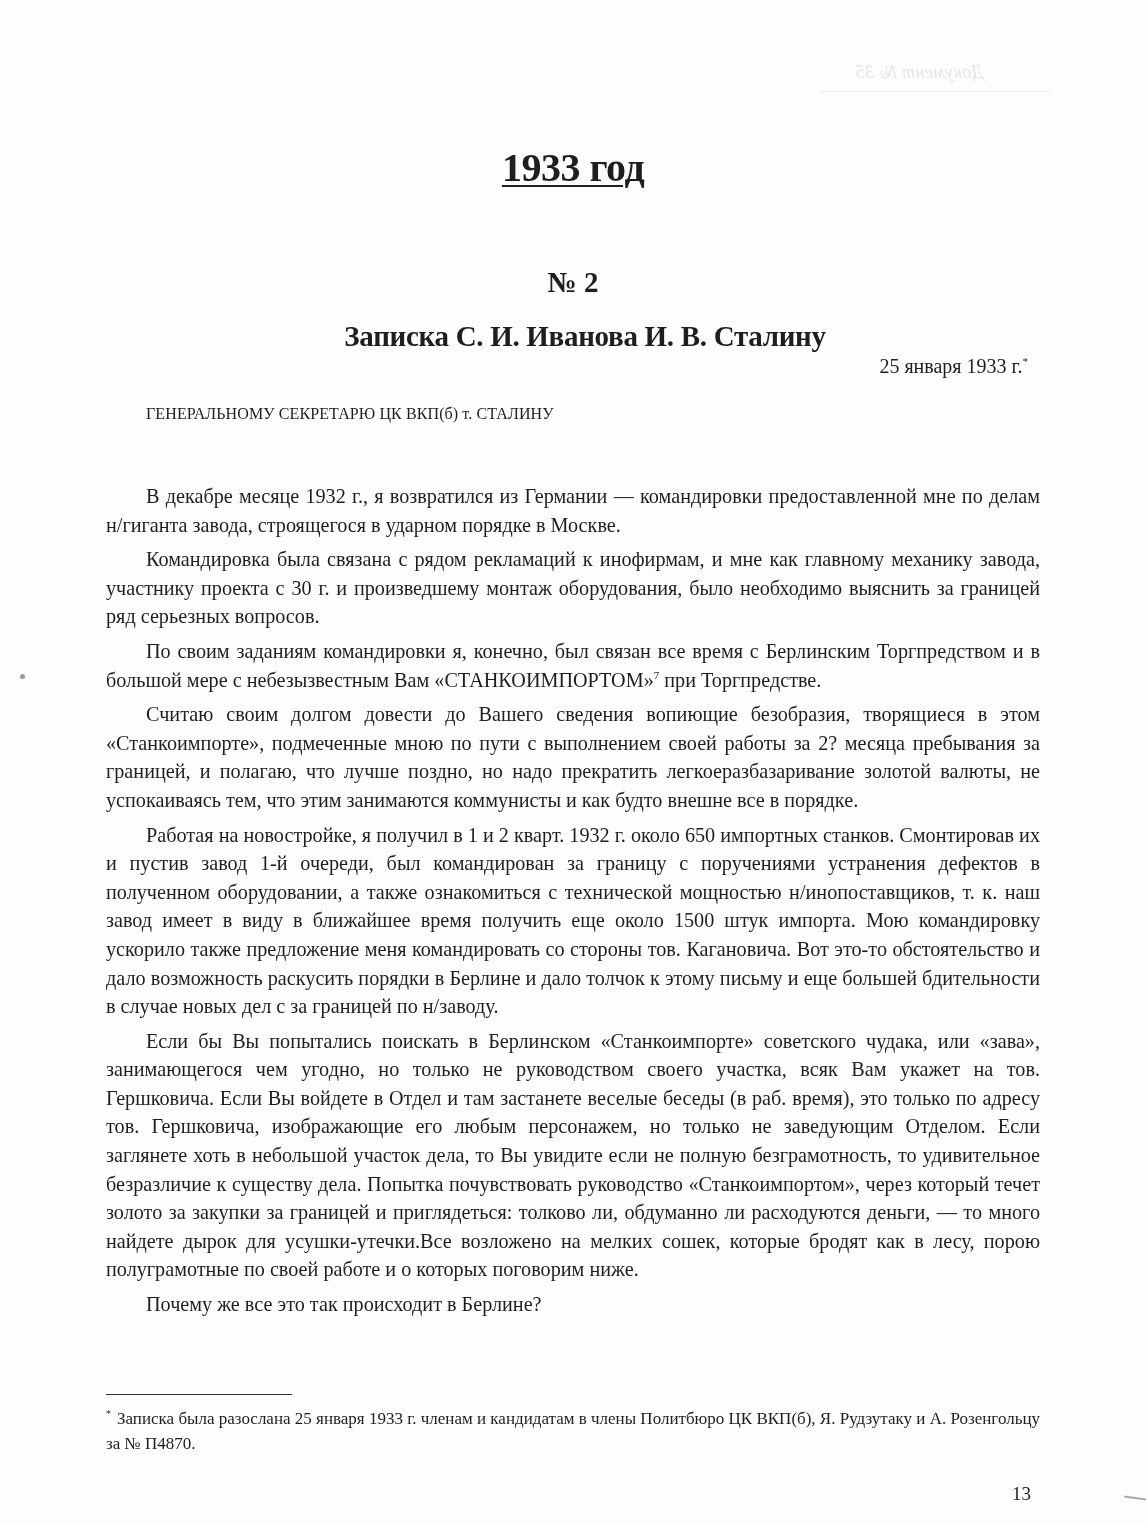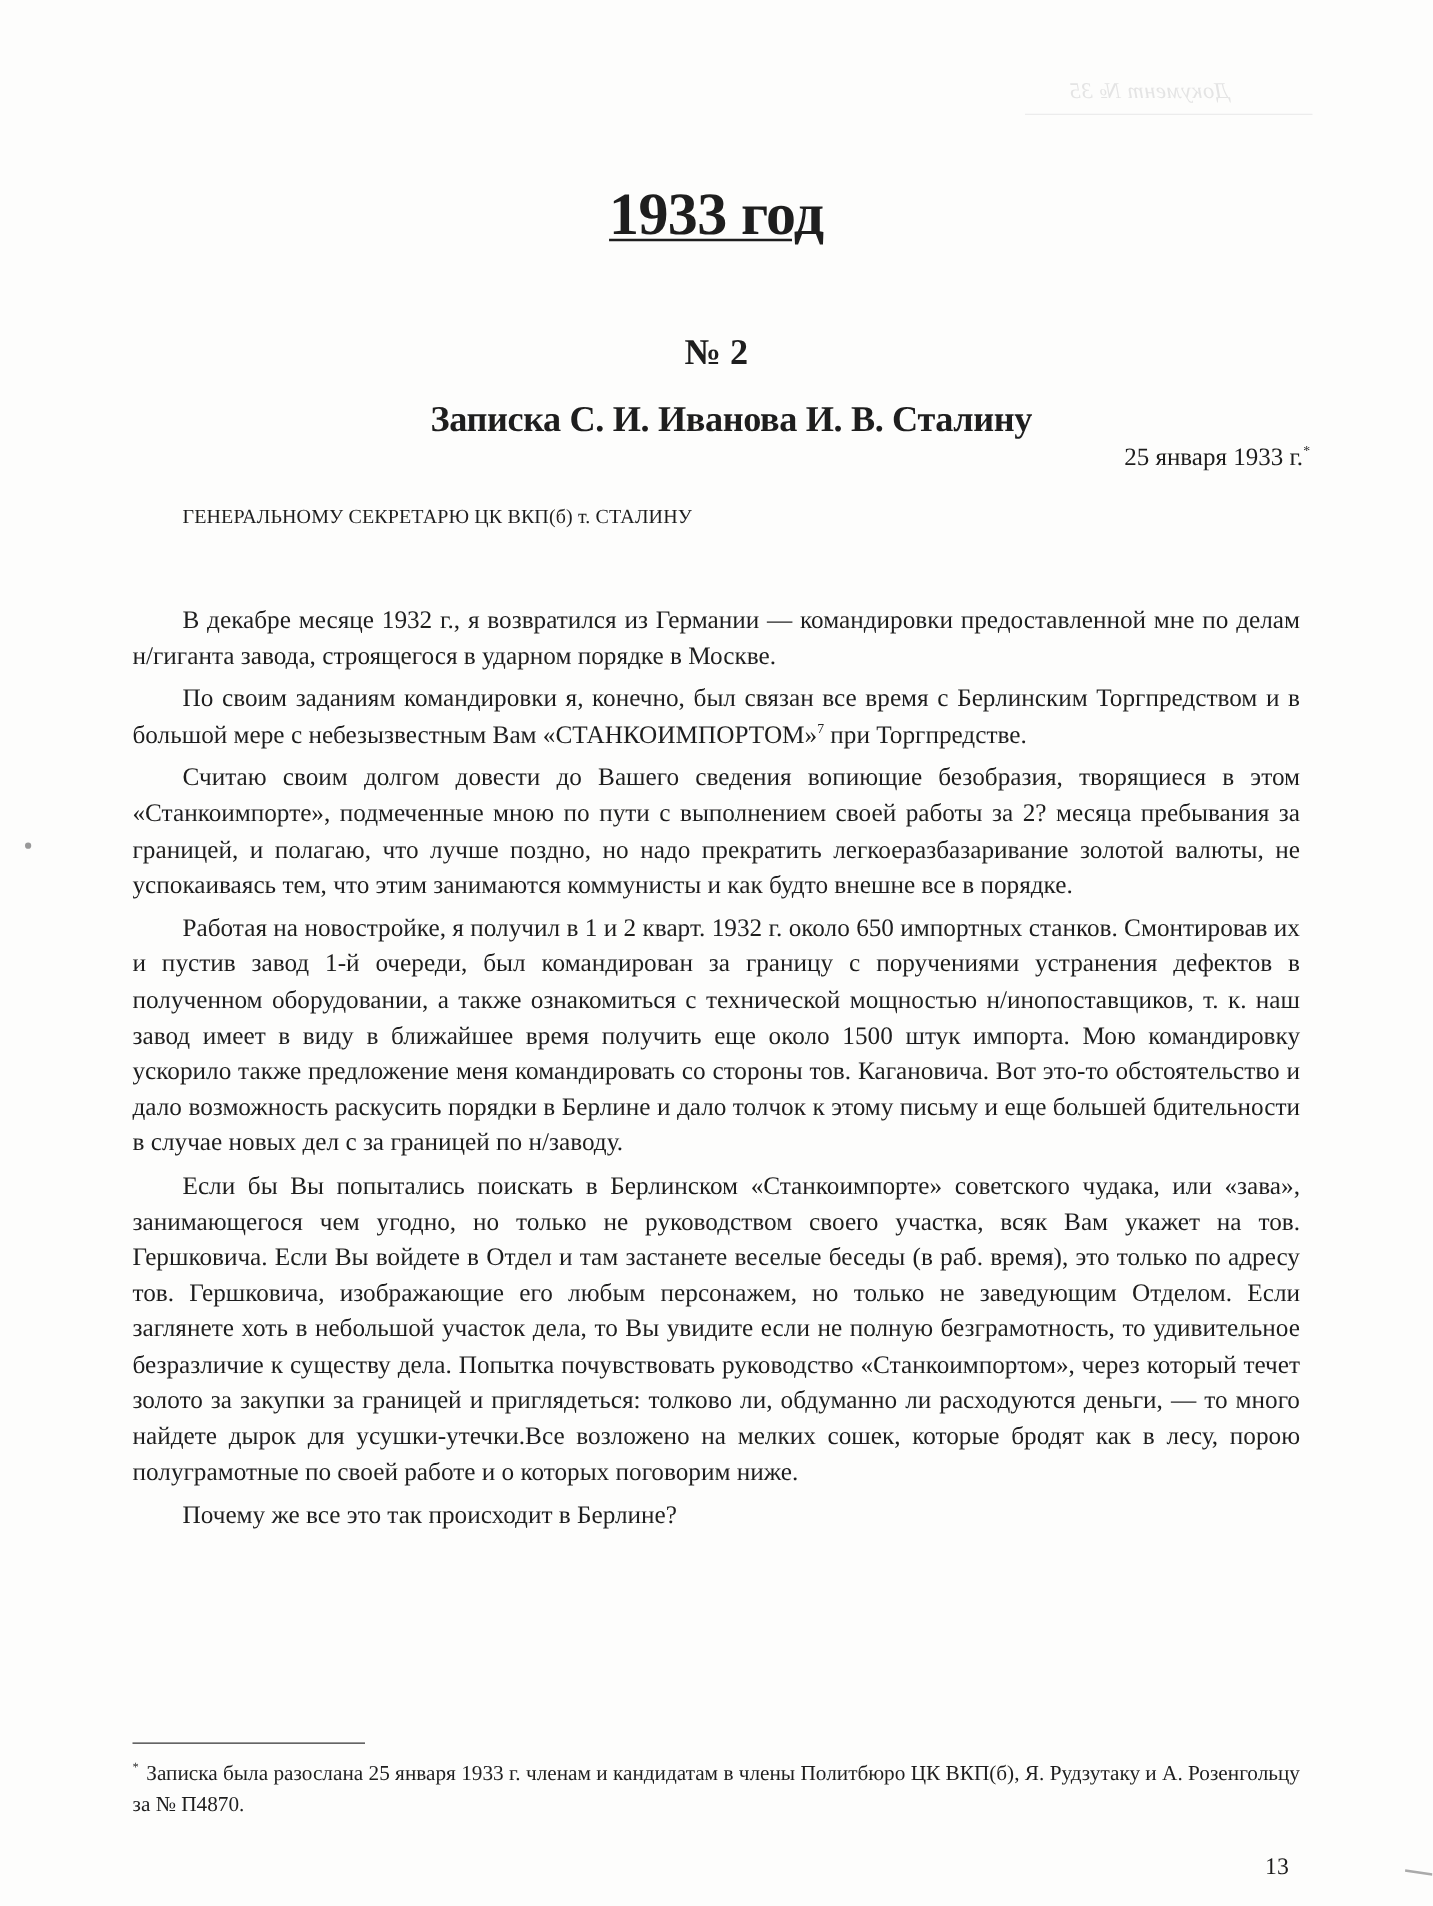--- a/index.html
+++ b/index.html
@@ -32,21 +32,21 @@
       width: 230px;
       height: 1px;
       background: #ececec;
     }
     .year-heading {
       position: absolute;
       top: 144px;
       left: 0;
       width: 1146px;
       text-align: center;
-      font-size: 48px;
+      font-size: 40px;
       font-weight: bold;
       letter-spacing: -0.5px;
     }
     .year-heading span {
       text-decoration: underline;
       text-decoration-thickness: 2px;
       text-underline-offset: 4px;
     }
     .doc-number {
       position: absolute;
@@ -64,21 +64,21 @@
       width: 1146px;
       text-align: center;
       font-size: 29px;
       font-weight: bold;
       letter-spacing: -0.3px;
       padding-left: 12px;
     }
     .doc-date {
       position: absolute;
       top: 355px;
-      right: 98px;
+      right: 118px;
       font-size: 20px;
       margin-left: 28px;
     }
     .doc-date sup {
       font-size: 11px;
       vertical-align: super;
       line-height: 0;
     }
     .addressee {
       position: absolute;
@@ -168,20 +168,21 @@
 <h2 class="doc-title" style="margin:0;">Записка С. И. Иванова И. В. Сталину</h2>
 
 <div class="doc-date">
   <span>25 января 1933 г.</span><sup>*</sup>
 </div>
 
 <div class="addressee">ГЕНЕРАЛЬНОМУ СЕКРЕТАРЮ ЦК ВКП(б) т. СТАЛИНУ</div>
 
 <div class="body-text">
   <p>В декабре месяце 1932 г., я возвратился из Германии — командировки предоставленной мне по делам н/гиганта завода, строящегося в ударном порядке в Москве.</p>
+  <p>Командировка была связана с рядом рекламаций к инофирмам, и мне как главному механику завода, участнику проекта с 30 г. и произведшему монтаж оборудования, было необходимо выяснить за границей ряд серьезных вопросов.</p>
   <p><span>По своим заданиям командировки я, конечно, был связан все время с Берлинским Торгпредством и в большой мере с небезызвестным Вам «СТАНКОИМПОРТОМ»</span><sup>7</sup><span> при Торгпредстве.</span></p>
   <p>Считаю своим долгом довести до Вашего сведения вопиющие безобразия, творящиеся в этом «Станкоимпорте», подмеченные мною по пути с выполнением своей работы за 2? месяца пребывания за границей, и полагаю, что лучше поздно, но надо прекратить легкоеразбазаривание золотой валюты, не успокаиваясь тем, что этим занимаются коммунисты и как будто внешне все в порядке.</p>
   <p>Работая на новостройке, я получил в 1 и 2 кварт. 1932 г. около 650 импортных станков. Смонтировав их и пустив завод 1-й очереди, был командирован за границу с поручениями устранения дефектов в полученном оборудовании, а также ознакомиться с технической мощностью н/инопоставщиков, т. к. наш завод имеет в виду в ближайшее время получить еще около 1500 штук импорта. Мою командировку ускорило также предложение меня командировать со стороны тов. Кагановича. Вот это-то обстоятельство и дало возможность раскусить порядки в Берлине и дало толчок к этому письму и еще большей бдительности в случае новых дел с за границей по н/заводу.</p>
   <p>Если бы Вы попытались поискать в Берлинском «Станкоимпорте» советского чудака, или «зава», занимающегося чем угодно, но только не руководством своего участка, всяк Вам укажет на тов. Гершковича. Если Вы войдете в Отдел и там застанете веселые беседы (в раб. время), это только по адресу тов. Гершковича, изображающие его любым персонажем, но только не заведующим Отделом. Если заглянете хоть в небольшой участок дела, то Вы увидите если не полную безграмотность, то удивительное безразличие к существу дела. Попытка почувствовать руководство «Станкоимпортом», через который течет золото за закупки за границей и приглядеться: толково ли, обдуманно ли расходуются деньги, — то много найдете дырок для усушки-утечки.Все возложено на мелких сошек, которые бродят как в лесу, порою полуграмотные по своей работе и о которых поговорим ниже.</p>
   <p>Почему же все это так происходит в Берлине?</p>
 </div>
 
 <div class="footnote-rule"></div>
 
 <div class="footnote">

